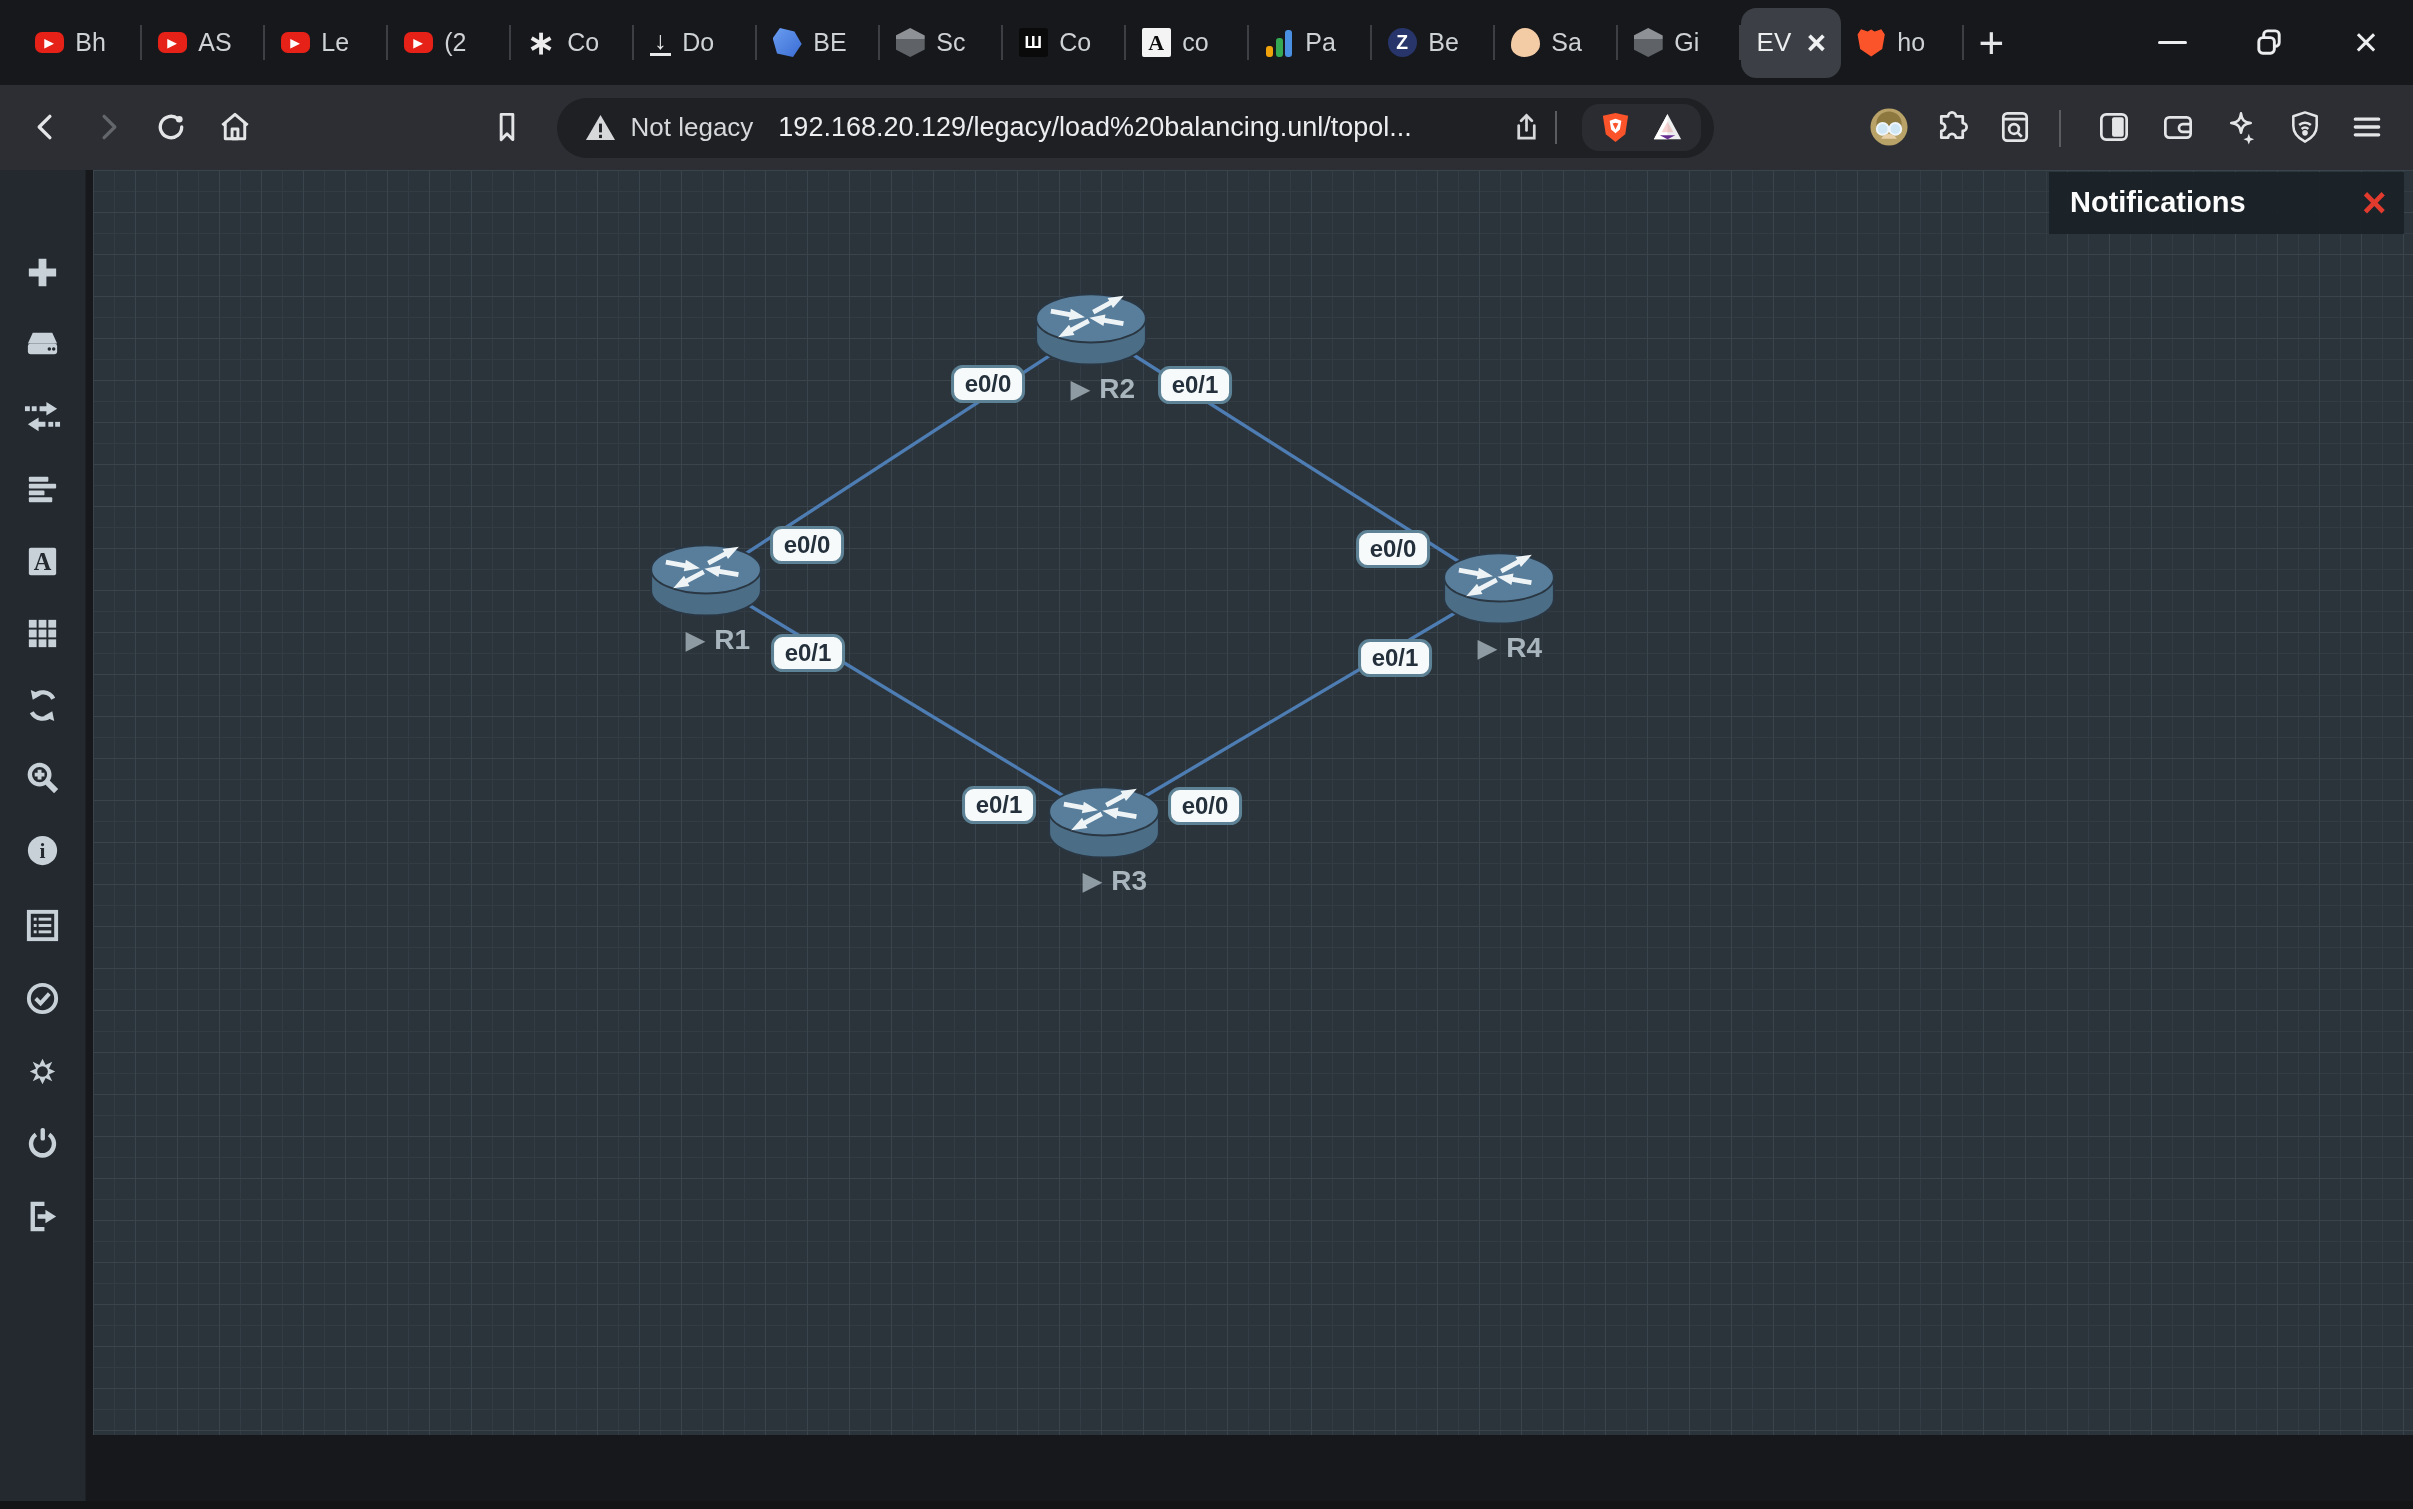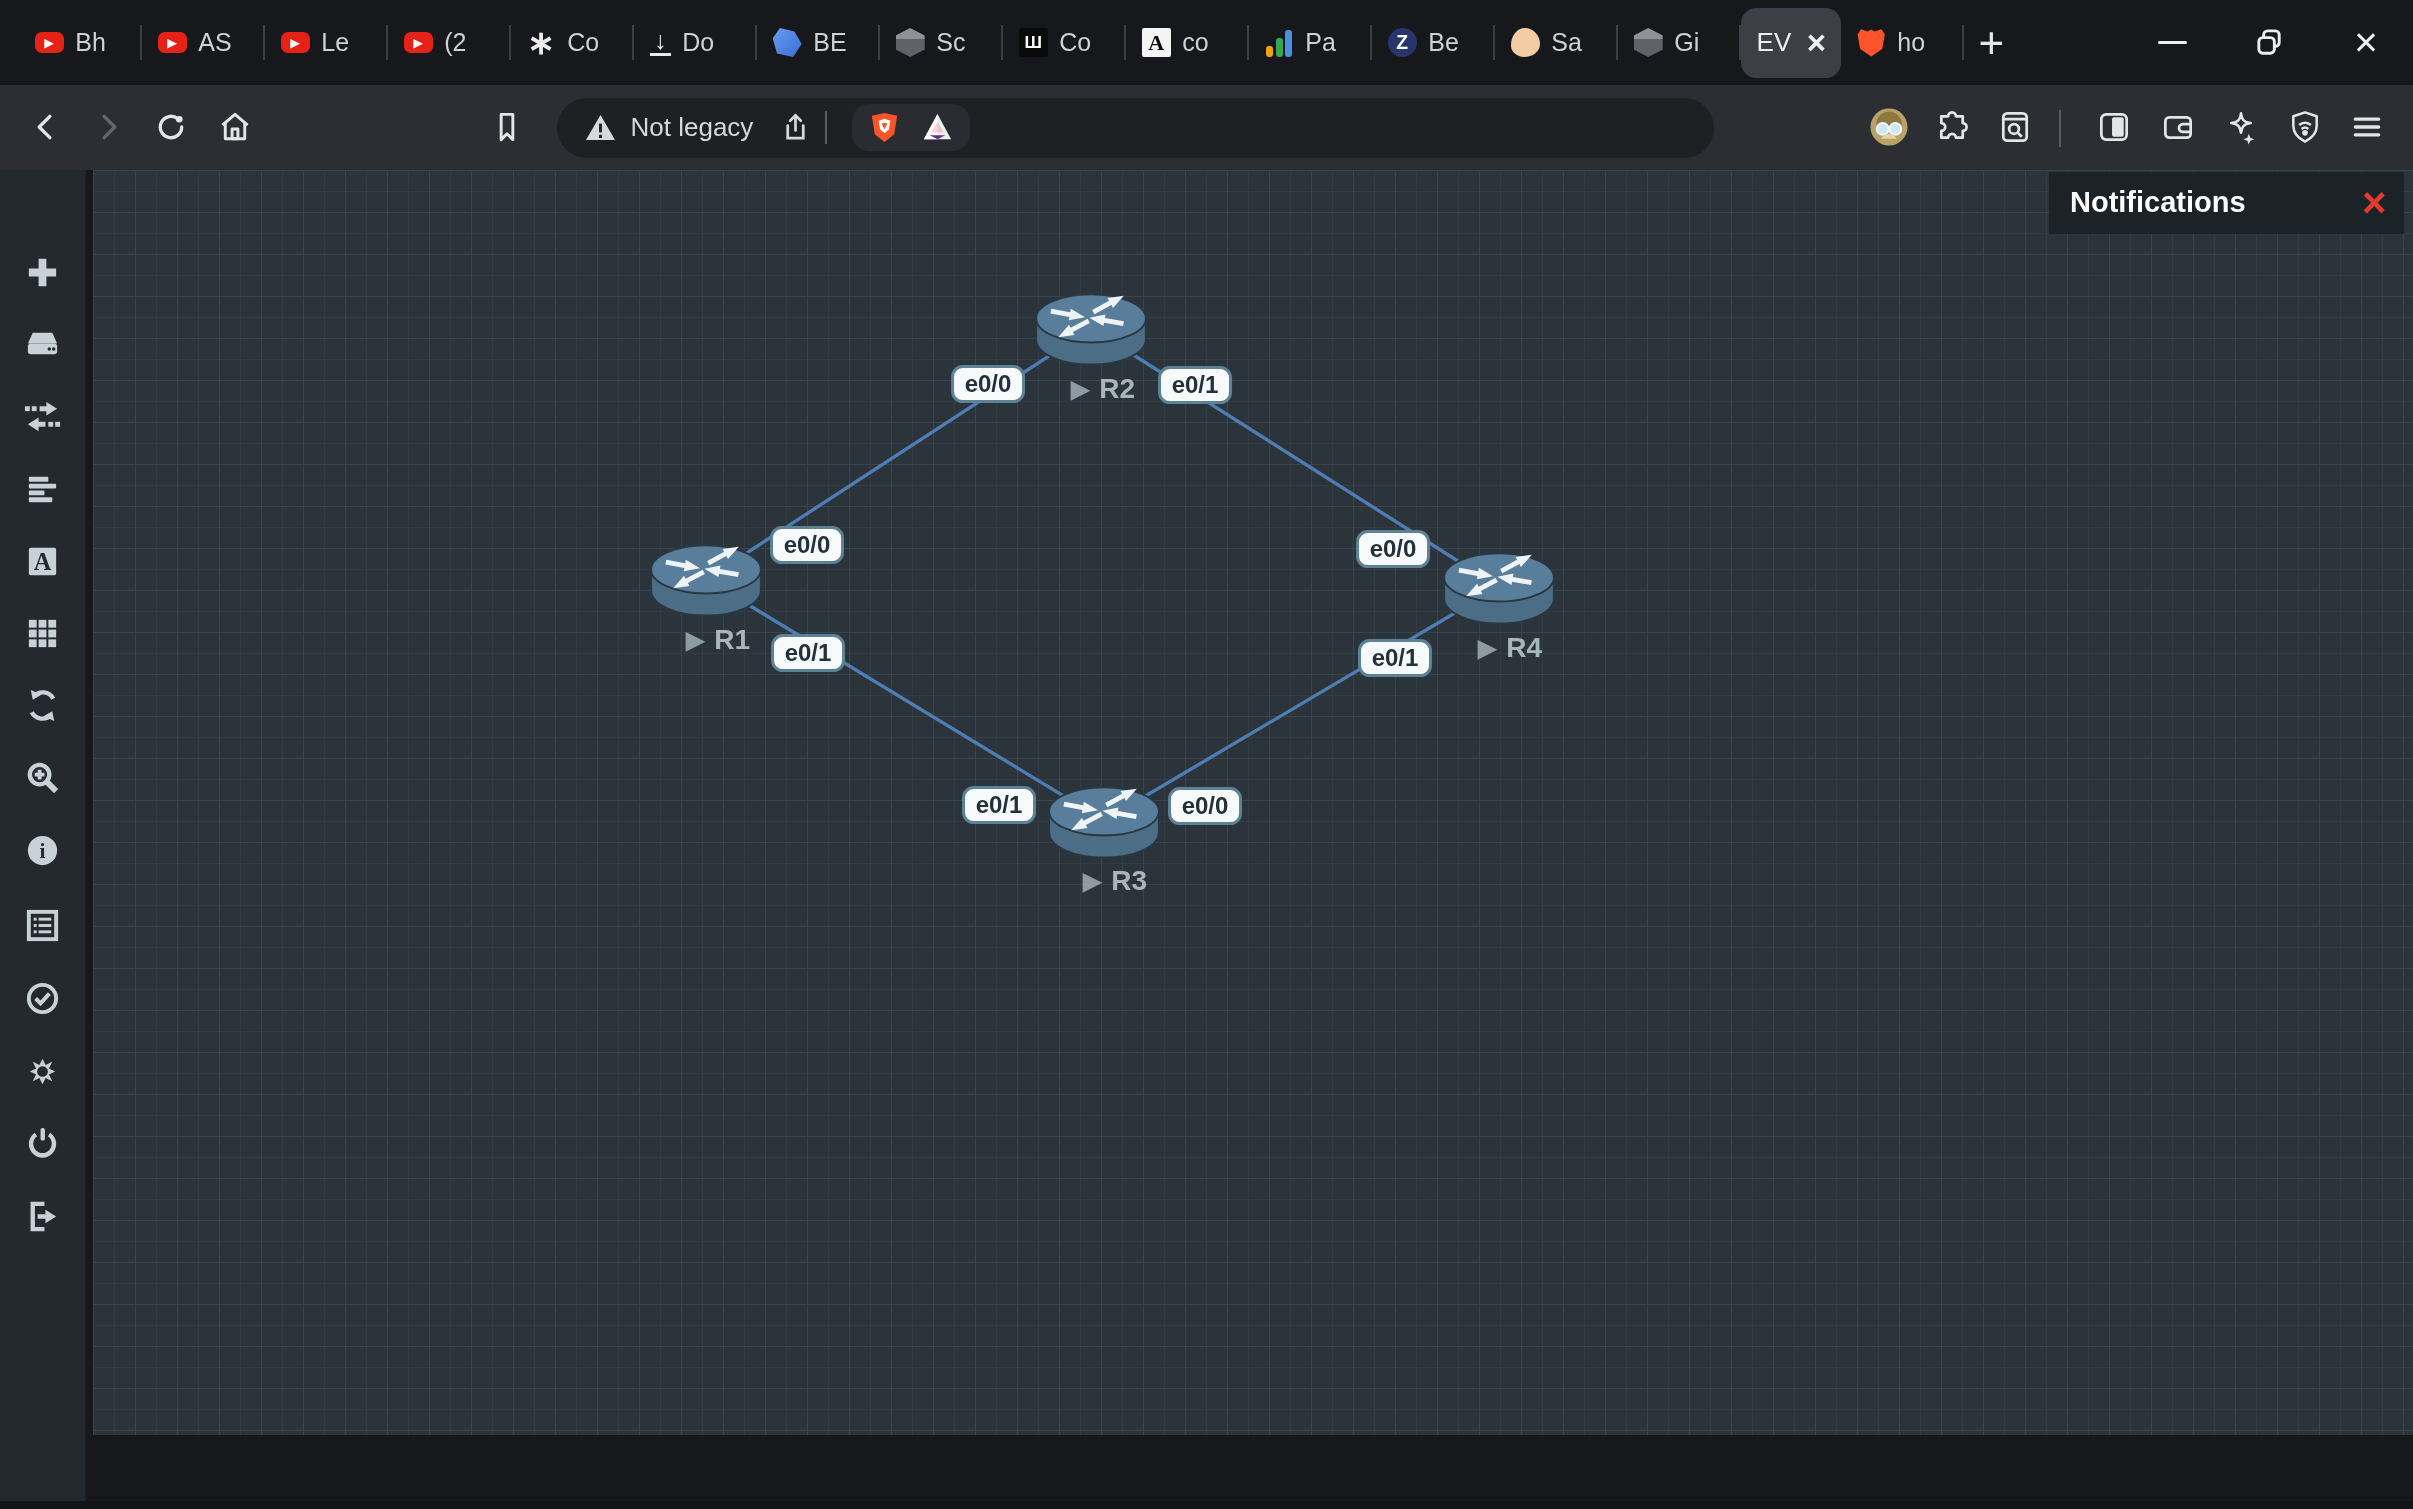--- a/index.html
+++ b/index.html
@@ -211,20 +211,21 @@
         </svg>
     </span>
 
     <div id="urlpill">
       <svg width="33" height="33" viewBox="0 0 34 34">
         <path d="M17 4L32 30H2z" fill="#d6d8da"></path>
           <rect x="15.5" y="13" width="3" height="9" fill="#1e2024"></rect>
           <rect x="15.5" y="24.5" width="3" height="3.4" fill="#1e2024"></rect>
       </svg>
       <span id="security-label">Not legacy</span>
+      <span id="url-text">192.168.20.129/legacy/load%20balancing.unl/topol...</span>
       <span>
         <svg width="35" height="35" viewBox="0 0 36 36" fill="none" stroke="#d6d8da" stroke-width="2.8" stroke-linecap="round">
           <path d="M10 16v13h16V16"></path>
             <path d="M18 21V6"></path>
             <path d="M12.5 11L18 5.5 23.5 11"></path>
           </svg>
       </span>
       <span class="vsep" style="position:static;height:33px;margin:0 11.6px;"></span>
       <div id="shields-box">
         <span>

